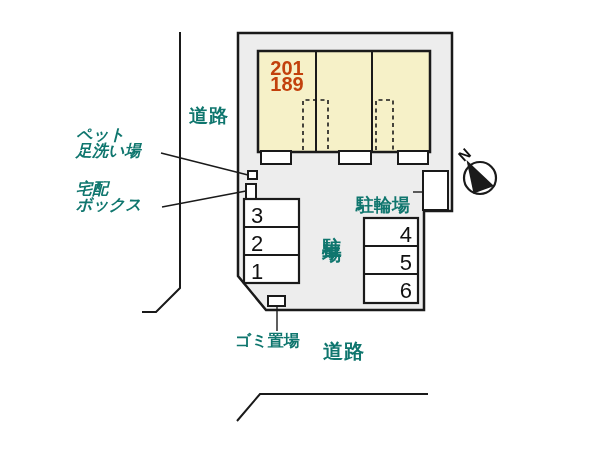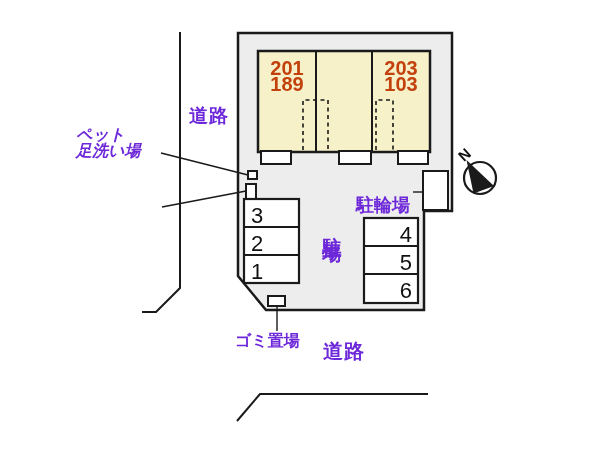--- a/index.html
+++ b/index.html
@@ -2,21 +2,21 @@
 <html><head>
 <meta charset="utf-8">
 <style>
   html,body{margin:0;padding:0;background:#ffffff;}
   .canvas{
     position:relative;width:600px;height:450px;background:#ffffff;
     font-family:"Liberation Sans", sans-serif;overflow:hidden;
   }
   .canvas svg{position:absolute;left:0;top:0;}
   .lbl{
-    position:absolute;color:#6d28d9;font-weight:bold;line-height:1.0;
+    position:absolute;color:#0f766e;font-weight:bold;line-height:1.0;
     white-space:nowrap;
   }
   .lbl-2line{font-style:italic;}
   .lbl-2line div{line-height:15.5px;font-size:16px;}
   .road{font-size:19px;letter-spacing:1px;}
   .vertical{
     writing-mode:vertical-rl;text-orientation:upright;
     font-size:19px;letter-spacing:4px;white-space:normal;
   }
   .unit-label{
@@ -76,39 +76,39 @@
     <polygon points="466.5,160 473.5,193.5 494,186" fill="#1a1a1a"></polygon>
   </svg>
 
   <div class="lbl road" style="left:189px;top:106px;">道路</div>
 
   <div class="lbl lbl-2line" style="left:76px;top:127px;width:96px;">
     <div>ペット</div>
     <div>足洗い場</div>
   </div>
 
+  <div class="lbl lbl-2line" style="left:76px;top:181px;width:96px;">
+    <div>宅配</div>
+    <div>ボックス</div>
+  </div>
 
   <div class="lbl" style="left:356px;top:184px;font-size:18px;margin-top:12px;">駐輪場</div>
 
   <div class="lbl vertical" style="left:323px;top:221px;height:72px;">駐車場</div>
 
   <div class="lbl" style="left:235px;top:333px;font-size:16px;">ゴミ置場</div>
 
   <div class="lbl road" style="left:323px;top:341px;font-size:20px;">道路</div>
 
   <div class="north" style="left:459px;top:146px;">N</div>
 
   <div class="unit-label" style="left:257px;top:61px;">
     <div>201</div>
     <div>189</div>
   </div>
-  <div class="unit-label" style="left:371px;top:61px;">
-    <div>203</div>
-    <div>103</div>
-  </div>
 
   <div class="space-num" style="left:251px;top:205px;">3</div>
   <div class="space-num" style="left:251px;top:233px;">2</div>
   <div class="space-num" style="left:251px;top:261px;">1</div>
 
   <div class="space-num" style="left:388px;top:224px;width:24px;text-align:right;">4</div>
   <div class="space-num" style="left:388px;top:252px;width:24px;text-align:right;">5</div>
   <div class="space-num" style="left:388px;top:280px;width:24px;text-align:right;">6</div>
 
 </div>

